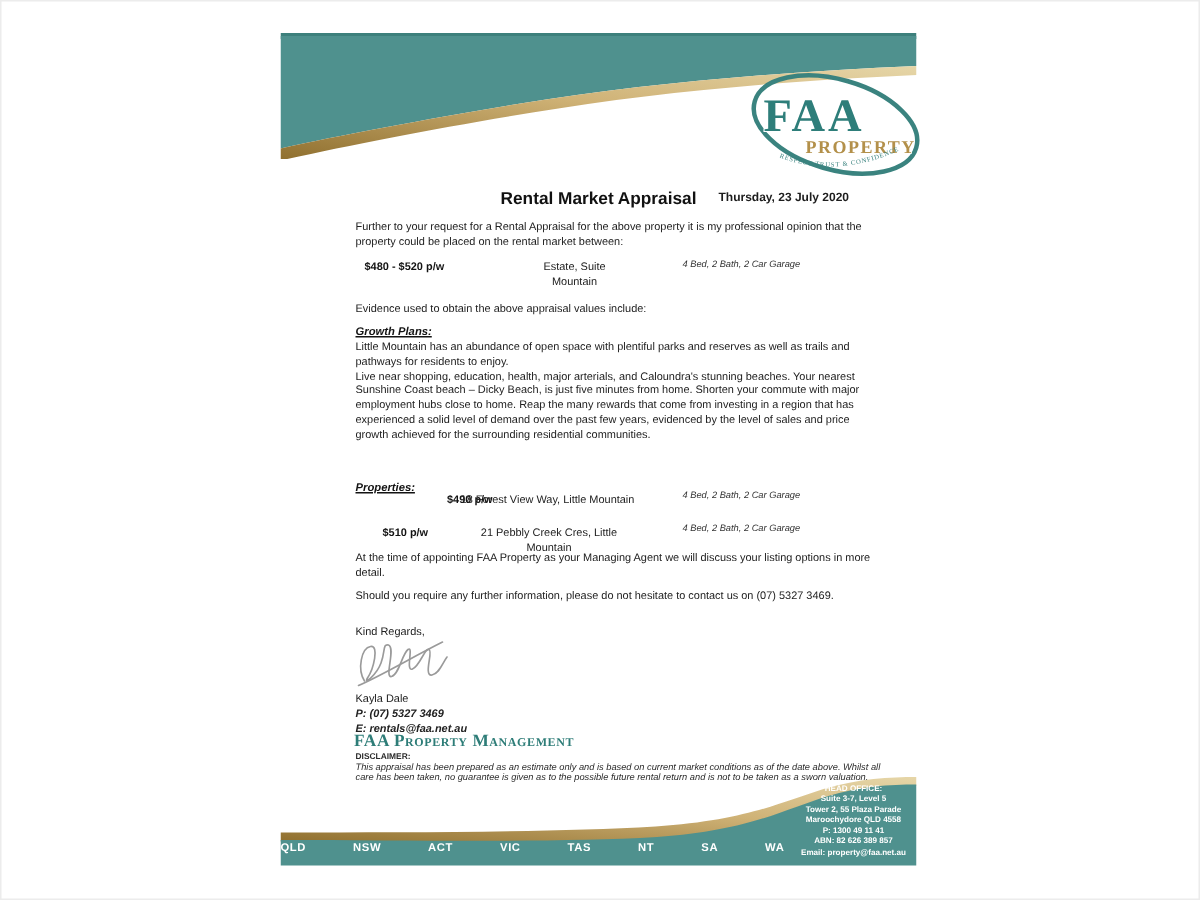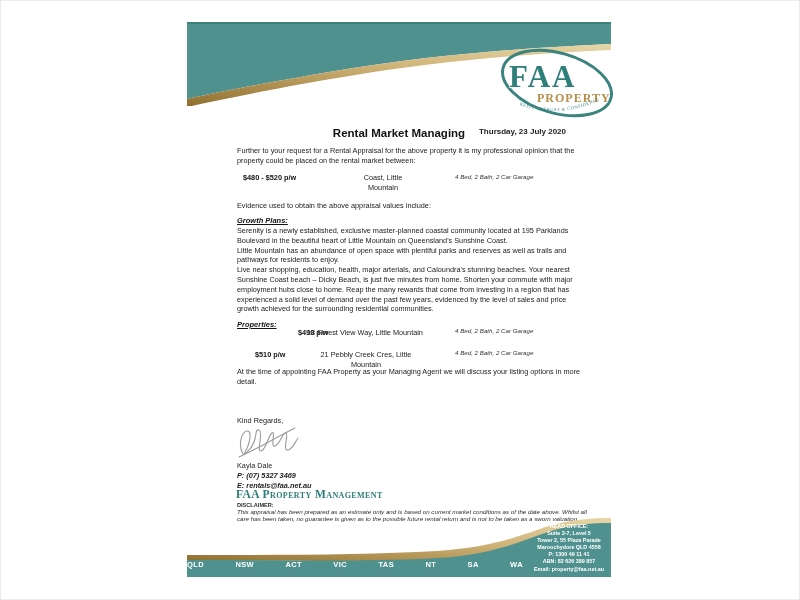--- a/index.html
+++ b/index.html
@@ -72,48 +72,48 @@
     <ellipse cx="61" cy="37" rx="56" ry="30" transform="rotate(16 61 37)" fill="none" stroke="#3a837f" stroke-width="3"></ellipse>
     <text x="13" y="41" font-family="Liberation Serif, serif" font-size="31" font-weight="700" letter-spacing="2" fill="#2e7e7a" stroke="#ffffff" stroke-width="1.4" style="paint-order:stroke">FAA</text>
     <text x="41" y="56" font-family="Liberation Serif, serif" font-size="12" font-weight="700" letter-spacing="1" fill="#b3904a" stroke="#ffffff" stroke-width="1" style="paint-order:stroke">PROPERTY</text>
     <text font-family="Liberation Serif, serif" font-size="4.4" letter-spacing="0.6" fill="#39827e">
       <textPath href="#tagarc" startOffset="8">RESPECT TRUST &amp; CONFIDENCE</textPath>
     </text>
   </svg>
 
   <div class="abs date">Thursday, 23 July 2020</div>
 
-  <div class="abs title">Rental Market Managing</div>
+  <div class="abs title">Rental Market Appraisal</div>
 
   <div class="abs intro body-txt">Further to your request for a Rental Appraisal for the above property it is my professional opinion that the property could be placed on the rental market between:</div>
 
   <div class="abs price-1 body-txt bold">$480 - $520 p/w</div>
-  <div class="abs addr-1 body-txt">Coast, Little Mountain</div>
+  <div class="abs addr-1 body-txt">Estate, Suite Mountain</div>
   <div class="abs feat-1 feat">4 Bed, 2 Bath, 2 Car Garage</div>
 
   <div class="abs evidence body-txt">Evidence used to obtain the above appraisal values include:</div>
 
   <div class="abs gp-head sec-head">Growth Plans:</div>
   <div class="abs gp-body body-txt">
-    <div>Serenity is a newly established, exclusive master-planned coastal community located at 195 Parklands Boulevard in the beautiful heart of Little Mountain on Queensland's Sunshine Coast.</div>
     <div>Little Mountain has an abundance of open space with plentiful parks and reserves as well as trails and pathways for residents to enjoy.</div>
     <div>Live near shopping, education, health, major arterials, and Caloundra's stunning beaches. Your nearest Sunshine Coast beach – Dicky Beach, is just five minutes from home. Shorten your commute with major employment hubs close to home. Reap the many rewards that come from investing in a region that has experienced a solid level of demand over the past few years, evidenced by the level of sales and price growth achieved for the surrounding residential communities.</div>
   </div>
 
   <div class="abs prop-head sec-head">Properties:</div>
 
   <div class="abs p1-price body-txt bold">$490 p/w</div>
   <div class="abs p1-addr body-txt">18 Forest View Way, Little Mountain</div>
   <div class="abs p1-feat feat">4 Bed, 2 Bath, 2 Car Garage</div>
 
   <div class="abs p2-price body-txt bold">$510 p/w</div>
   <div class="abs p2-addr body-txt">21 Pebbly Creek Cres, Little Mountain</div>
   <div class="abs p2-feat feat">4 Bed, 2 Bath, 2 Car Garage</div>
 
   <div class="abs closing1 body-txt">At the time of appointing FAA Property as your Managing Agent we will discuss your listing options in more detail.</div>
+  <div class="abs closing2 body-txt">Should you require any further information, please do not hesitate to contact us on (07) 5327 3469.</div>
 
   <div class="abs kind body-txt">Kind Regards,</div>
 
   <svg class="abs sig-svg" width="72" height="40" viewBox="0 0 72 40">
     <g fill="none" stroke="#9a9a9a" stroke-width="1.1" stroke-linecap="round">
       <path d="M8,30 C3,22 6,8 12,7 C18,6 14,22 10,28 C7,33 16,26 19,18 C22,10 20,5 24,6 C29,8 21,28 26,27 C31,26 33,12 37,9 C41,6 35,24 40,22 C45,20 48,8 51,9 C54,10 47,27 53,26 C58,25 60,18 63,14"></path>
       <path d="M4,33 C20,26 40,14 60,4"></path>
     </g>
   </svg>
 

